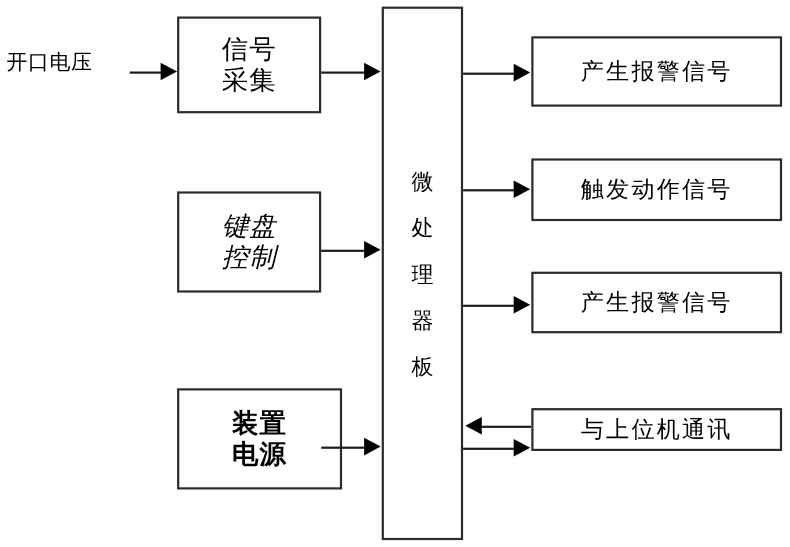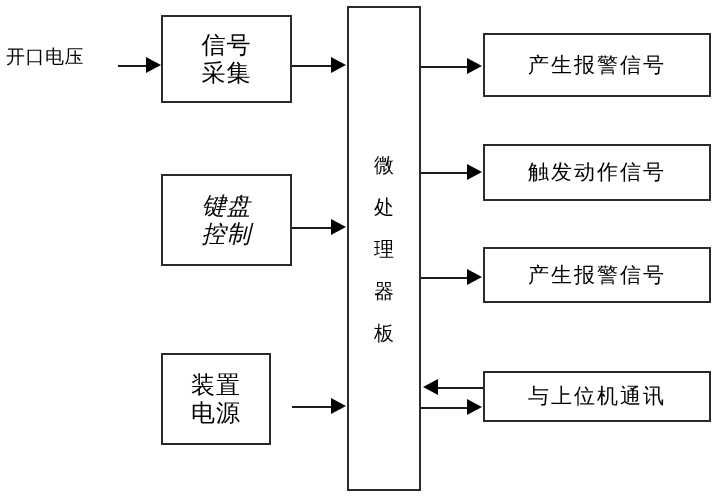--- a/index.html
+++ b/index.html
@@ -29,38 +29,38 @@
   }
   .block .lbl {
     display: block;
     white-space: pre-line;
     font-size: 24px;
     letter-spacing: 1px;
   }
   
   #block-signal-acq { left: 161px; top: 15px;  width: 131px; height: 88px; }
   #block-keypad     { left: 161px; top: 174px; width: 131px; height: 92px; font-style: italic; }
-  #block-power      { left: 161px; top: 353px; width: 110px; height: 92px; }
+  #block-power      { left: 161px; top: 353px; width: 150px; height: 92px; font-weight: bold; }
 
   
   #block-mcu {
     left: 347px; top: 6px; width: 74px; height: 485px;
     align-items: center; justify-content: center;
   }
   #block-mcu .lbl {
     font-size: 20px;
     line-height: 2.1;
     letter-spacing: 0;
   }
 
   
   #block-trigger  { left: 483px; top: 33px;  width: 228px; height: 64px; }
   #block-display  { left: 483px; top: 144px; width: 228px; height: 57px; }
   #block-alarm    { left: 483px; top: 247px; width: 228px; height: 56px; }
-  #block-comm     { left: 483px; top: 371px; width: 228px; height: 51px; }
+  #block-comm     { left: 483px; top: 371px; width: 228px; height: 39px; }
   #block-trigger .lbl, #block-display .lbl,
   #block-alarm .lbl, #block-comm .lbl {
     font-size: 21px;
     letter-spacing: 2px;
   }
 
   
   .free-text {
     position: absolute;
     color: #000;

